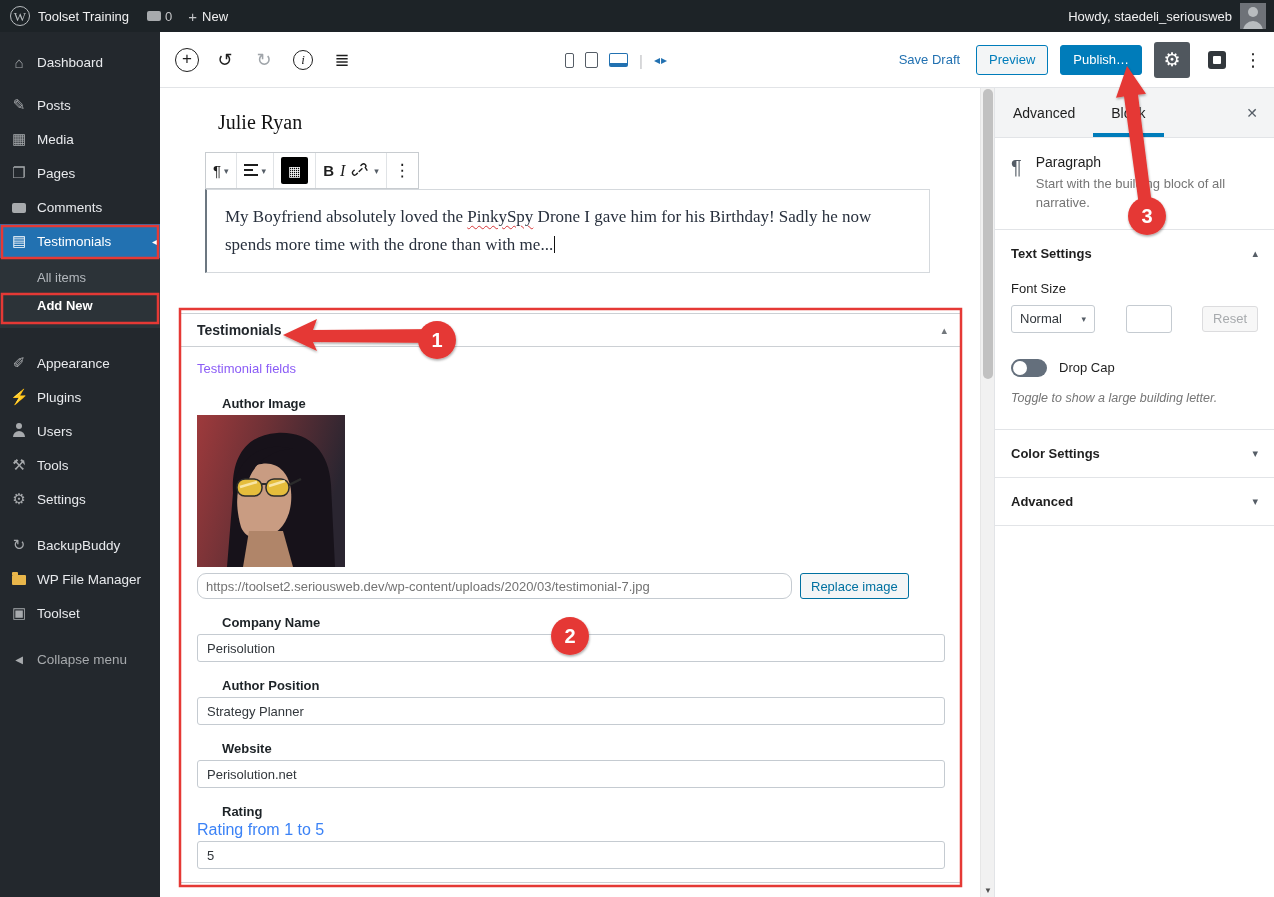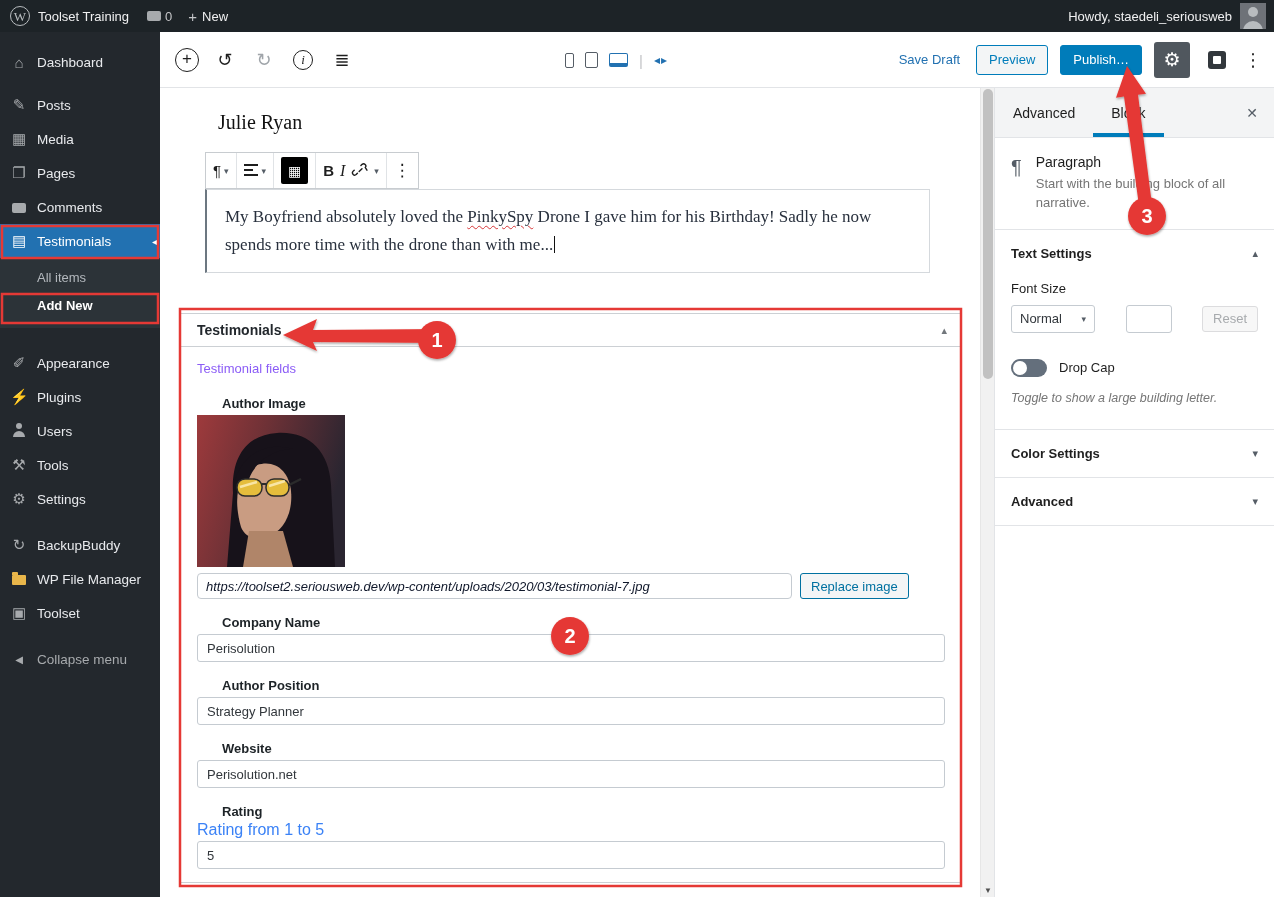--- a/index.html
+++ b/index.html
@@ -86,21 +86,21 @@
   
   .metabox { margin:40px 0 0 20px; width:782px; border:1px solid #ccd0d4; background:#fff; }
   .mb-header { height:33px; display:flex; align-items:center; justify-content:space-between; padding:0 14px 0 16px; border-bottom:1px solid #ccd0d4; }
   .mb-title { font-weight:bold; font-size:14px; color:#23282d; }
   .mb-toggle { color:#72777c; font-size:11px; cursor:pointer; }
   .mb-body { padding:14px 16px 13px; }
   .mb-sub { color:#8b5cf6; margin-bottom:20px; font-size:13px; }
   .f-label { font-weight:bold; color:#1d2327; margin-bottom:4px; font-size:13px;margin-left:25px; }
   .author-img { width:148px; height:152px; display:block; margin-bottom:6px; cursor:pointer; }
   .url-row { display:flex; gap:8px; margin-bottom:16px; align-items:center; }
-  .url-input { width:595px; height:26px; border:1px solid #c5cbd1; border-radius:4px; padding:0 8px; font-size:13px; color:#0f172a; font-family:"Liberation Sans",sans-serif;font-style:italic; }
+  .url-input { width:595px; height:26px; border:1px solid #c5cbd1; border-radius:9px; padding:0 8px; font-size:13px; color:#737373; font-family:"Liberation Sans",sans-serif; }
   .replace-btn { height:26px; border:1px solid #0071a1; color:#0071a1; background:#f3f5f6; border-radius:3px; padding:0 10px; font-size:13px; }
   .f-input { width:748px; height:28px; border:1px solid #c5cbd1; border-radius:3px; padding:0 9px; font-size:13px; color:#32373c; margin-bottom:16px; font-family:"Liberation Sans",sans-serif; }
   .f-help { color:#3b82f6; font-size:16px; margin:2px 0 2px; }
   .f-input.last { margin-bottom:0; }
 
   
   .scrollbar { position:absolute; top:88px; left:980px; width:14px; bottom:0; background:#f1f1f1; border-left:1px solid #e6e6e6; z-index:25; }
   .sb-thumb { position:absolute; top:1px; left:2px; width:10px; height:290px; background:#c1c1c1; border-radius:5px; }
   .sb-down { position:absolute; bottom:0; left:0; width:14px; height:14px; display:flex; align-items:center; justify-content:center; font-size:8px; color:#505050; }
 

